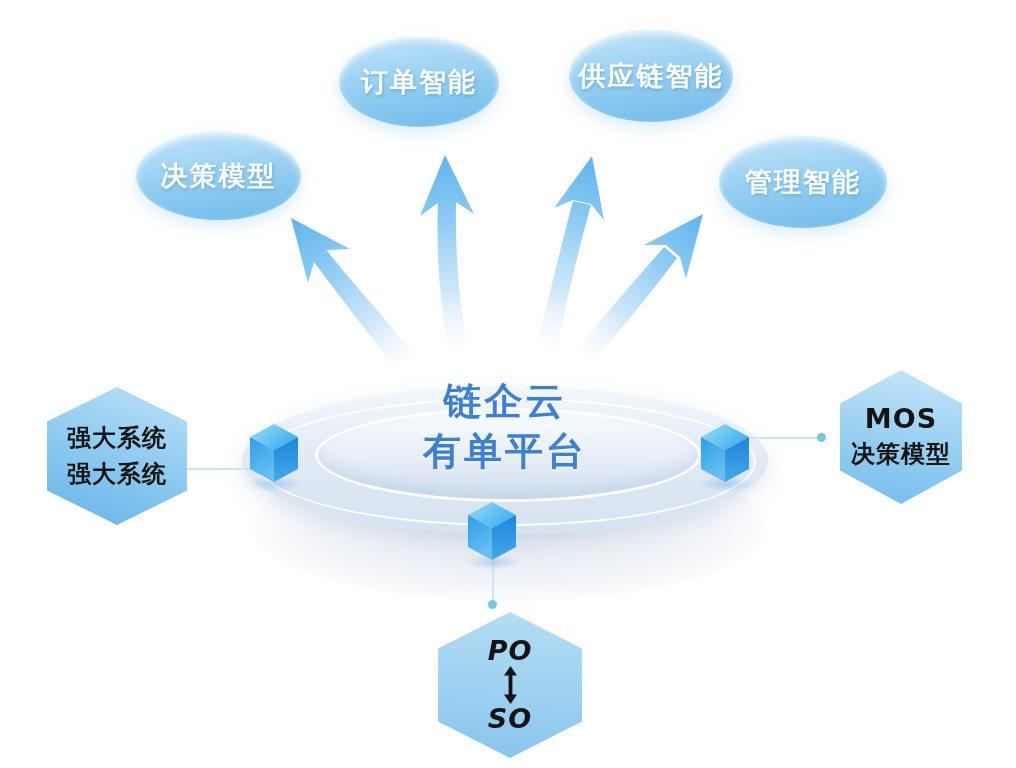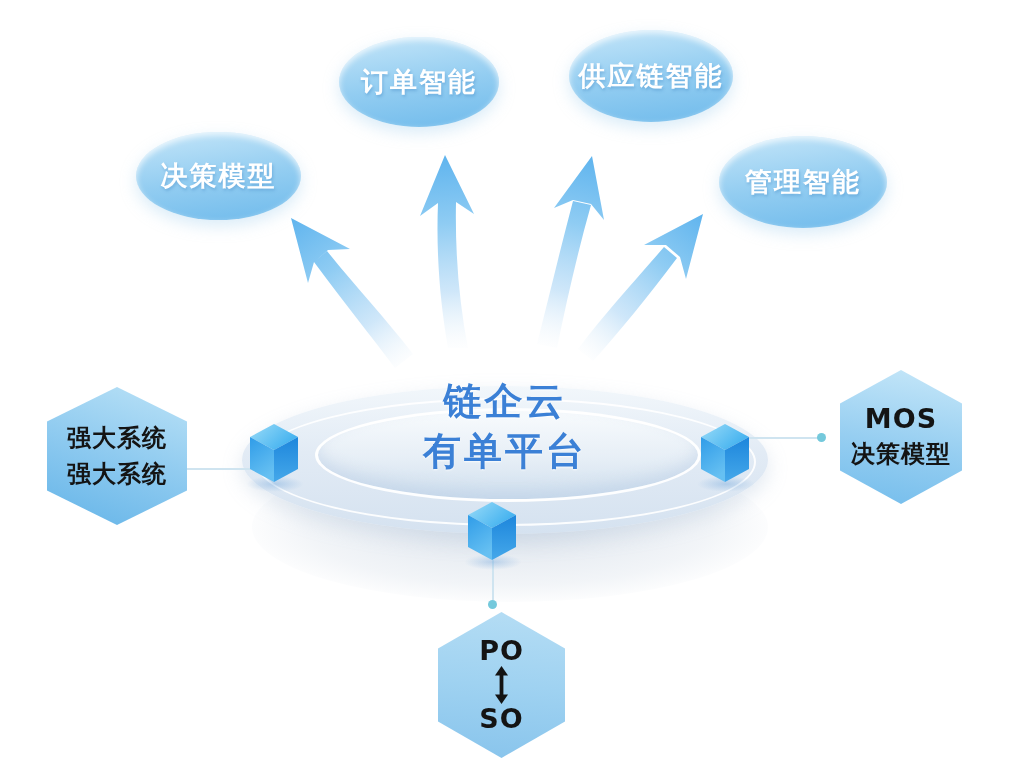--- a/index.html
+++ b/index.html
@@ -180,21 +180,21 @@
   <div class="hex hex-left" style="left:47px;top:387px;width:140px;height:138px;">
     <div class="l1">强大系统</div>
     <div class="l2">强大系统</div>
   </div>
 
   <div class="hex hex-right" style="left:840px;top:370px;width:122px;height:134px;">
     <div class="big">MOS</div>
     <div class="l2">决策模型</div>
   </div>
 
-  <div class="hex hex-bottom" style="left:438px;top:612px;width:127px;height:146px;">
+  <div class="hex hex-bottom" style="left:438px;top:612px;width:144px;height:146px;font-style:italic;">
     <div class="big">PO</div>
     <svg width="15" height="38" viewBox="0 0 15 38">
       <polygon points="7.5,0 14,9.5 1,9.5" fill="#141414"></polygon>
       <rect x="5.6" y="8" width="3.8" height="22" fill="#141414"></rect>
       <polygon points="7.5,38 14,28.5 1,28.5" fill="#141414"></polygon>
     </svg>
     <div class="big">SO</div>
   </div>
 
 </div>

